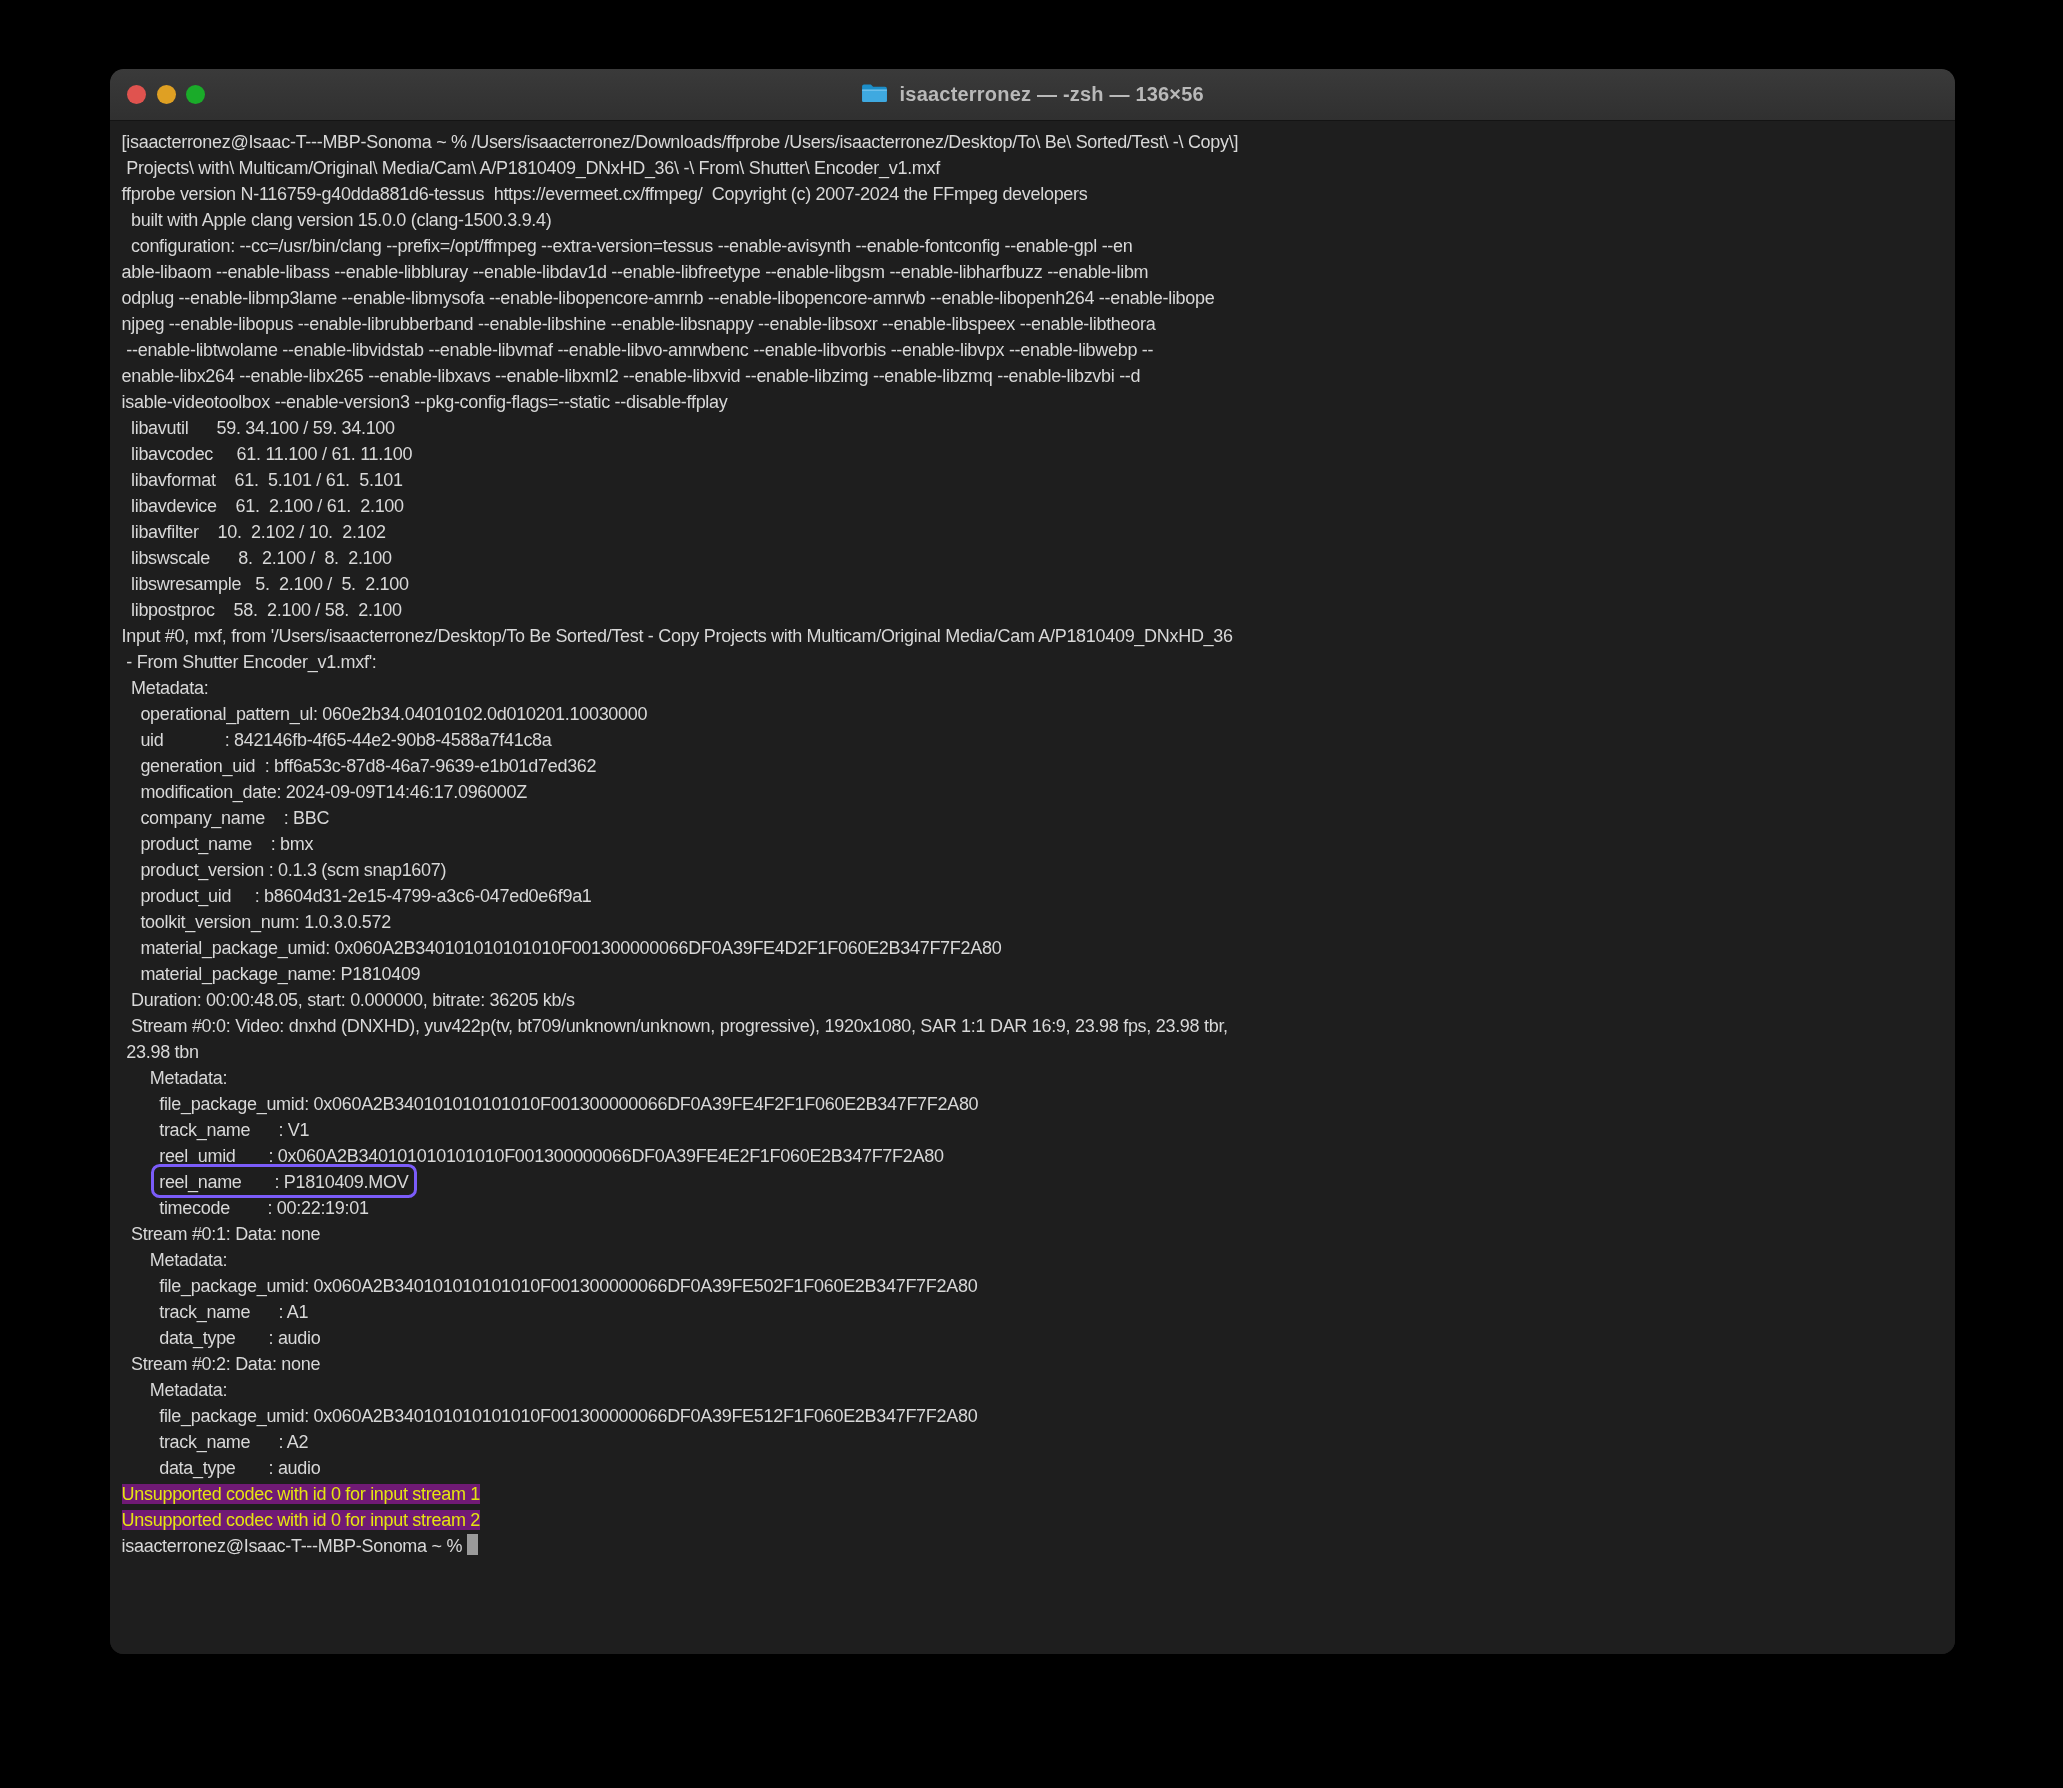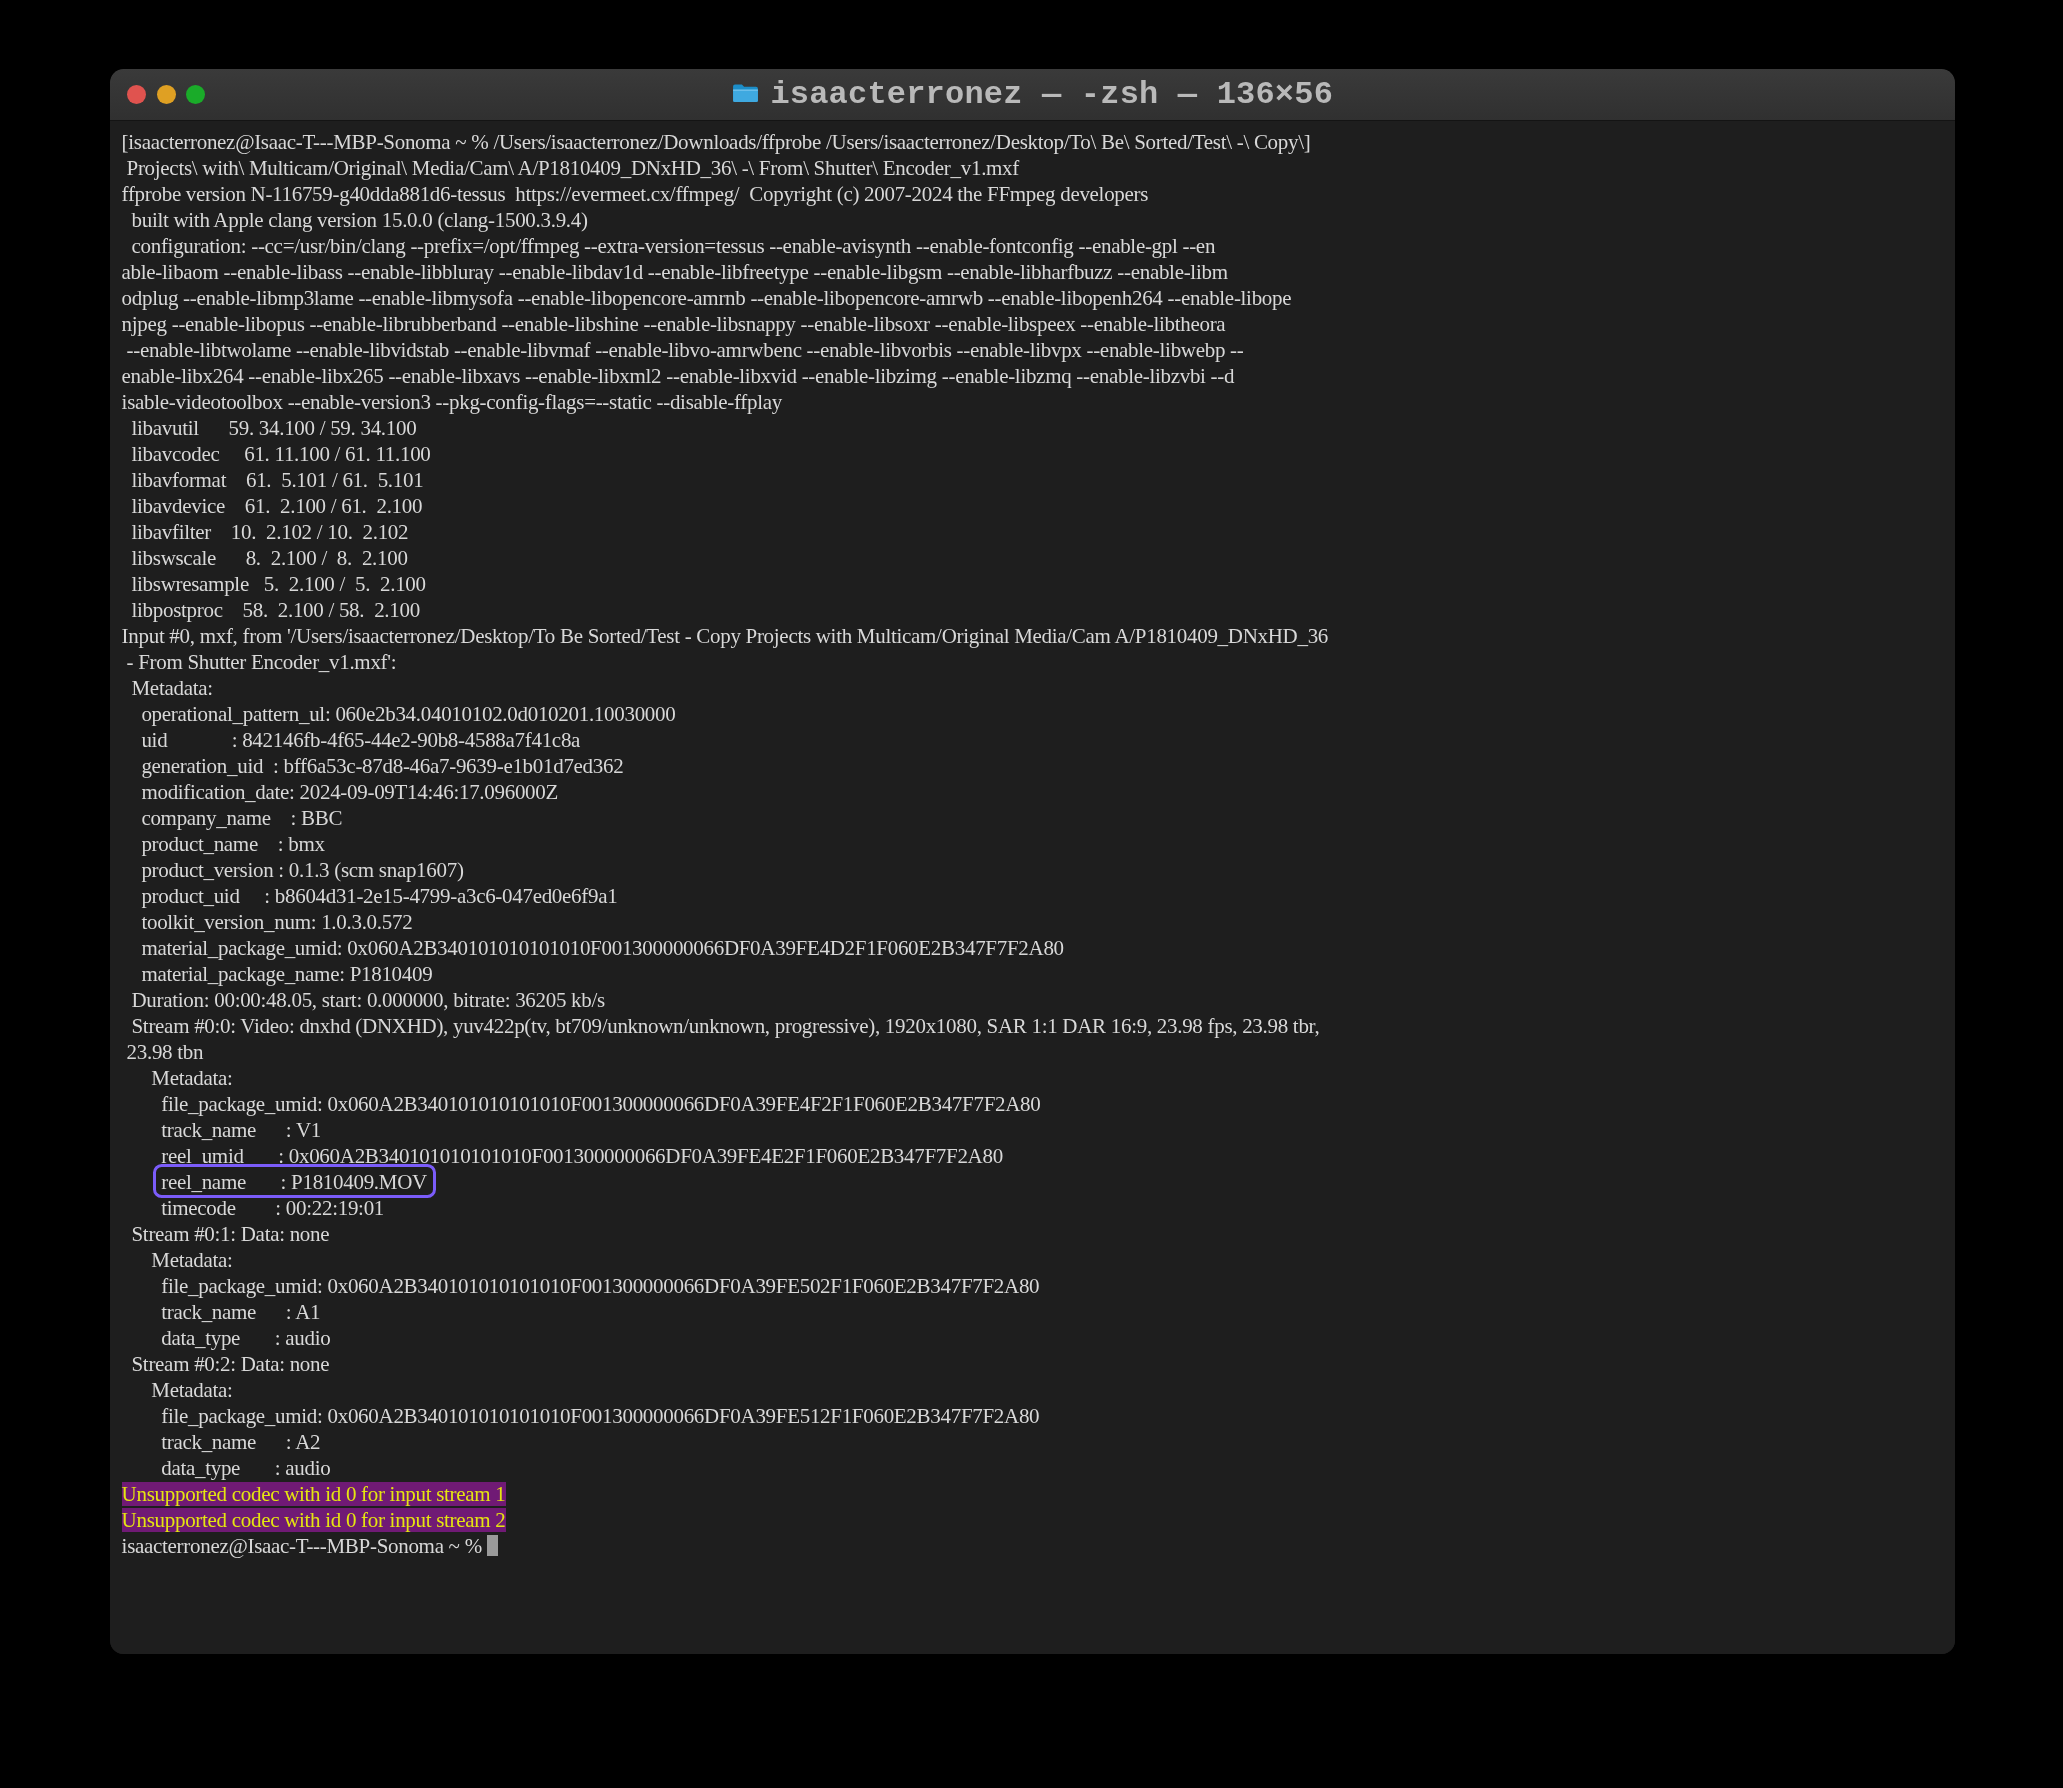--- a/index.html
+++ b/index.html
@@ -69,37 +69,37 @@
     left: 0; right: 0;
     display: flex;
     align-items: center;
     justify-content: center;
     gap: 11.5px;
     pointer-events: none;
   }
   .folder-icon { display: block; }
   .title-text {
     color: #b9b9b9;
-    font-family: Liberation Mono, monospace;
-    font-size: 32px;
+    font-family: Liberation Sans, sans-serif;
+    font-size: 20px;
     font-weight: bold;
     letter-spacing: 0.2px;
     white-space: nowrap;
   }
 
   .term {
     flex: 1;
     background: #1e1e1e;
     padding: 7.7px 0 0 5.8px;
     overflow: hidden;
   }
 
   .termlines {
-    font-family: Liberation Serif, serif;
-    font-size: 21px;
+    font-family: Liberation Sans, sans-serif;
+    font-size: 18px;
     line-height: 26px;
     color: #d8d8d8;
     white-space: pre;
     letter-spacing: -0.3px;
     padding-left: 5.8px;
   }
 
   .ln { white-space: pre; display: block; height: 26px; }
   .warn { color: #e5e510; background: #701a75; display: inline; }
 

